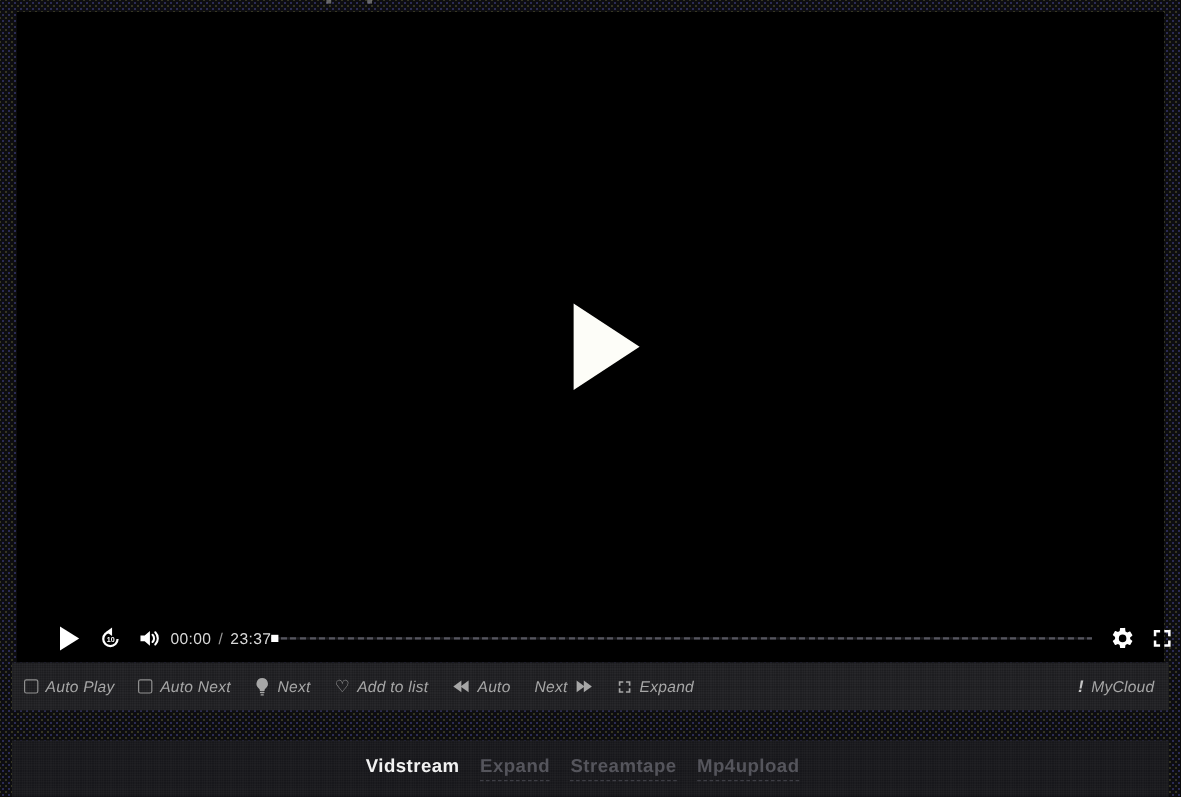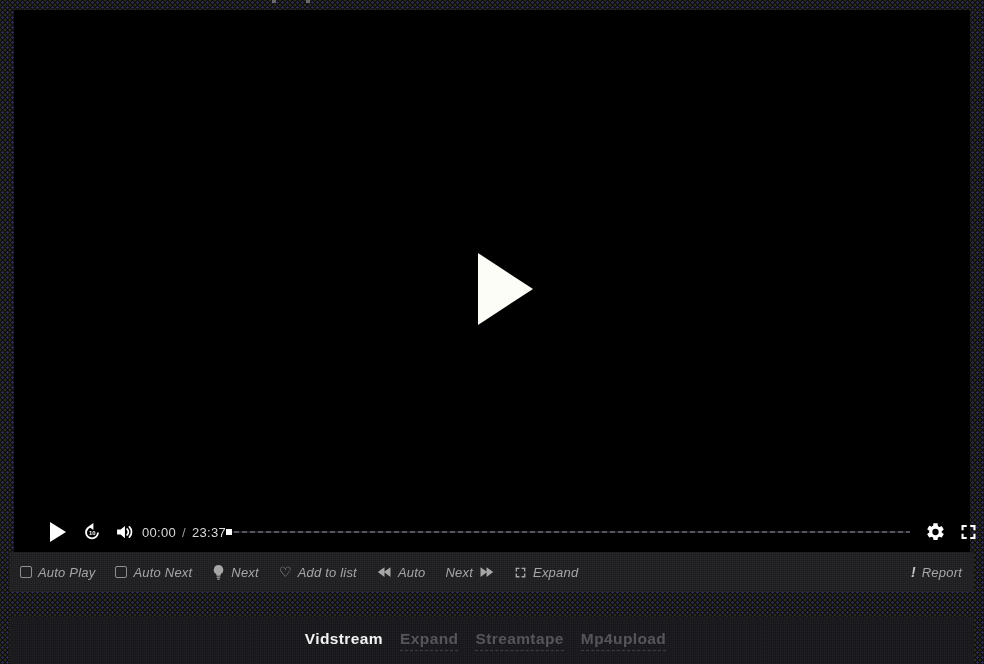--- a/index.html
+++ b/index.html
@@ -198,21 +198,21 @@
 
   <div class="tb-item">
     <svg width="13" height="13" viewBox="0 0 24 24" fill="#a6a6a6">
       <path d="M3 3h7v2.6H5.6V10H3V3zm11 0h7v7h-2.6V5.6H14V3zM3 14h2.6v4.4H10V21H3v-7zm15.4 0H21v7h-7v-2.6h4.4V14z"></path>
     </svg>
     <span>Expand</span>
   </div>
 
   <div class="tb-item report">
     <span class="bang">!</span>
-    <span>Report</span>
+    <span>MyCloud</span>
   </div>
 
 </div>
 
 <div class="server-panel">
   <a class="server-link active">Vidstream</a>
   <a class="server-link">Expand</a>
   <a class="server-link">Streamtape</a>
   <a class="server-link">Mp4upload</a>
 </div>

